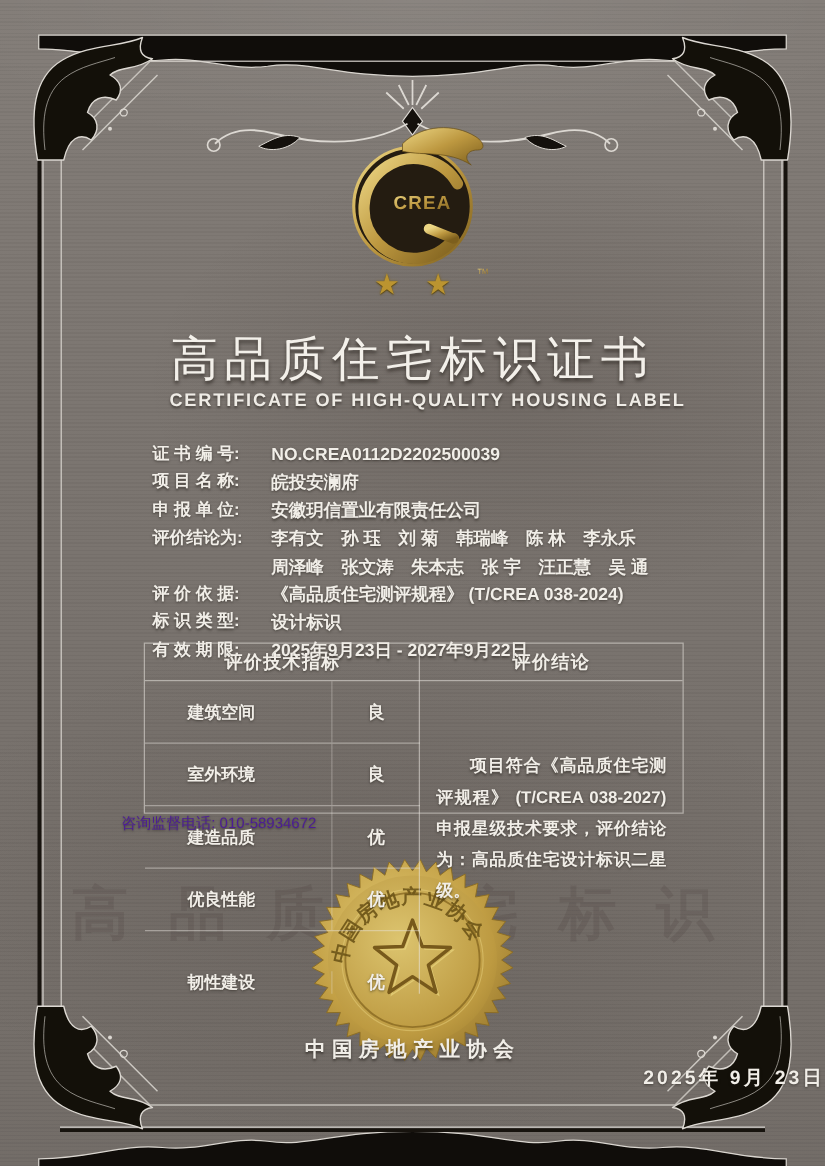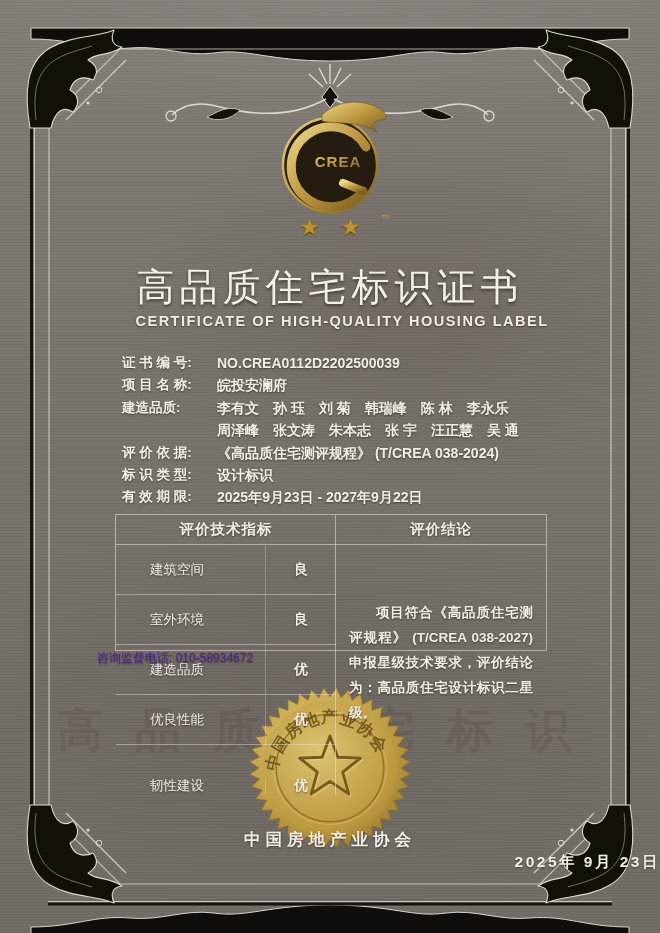--- a/index.html
+++ b/index.html
@@ -34,21 +34,21 @@
     border:1px solid rgba(232,228,223,.55);color:#f1eee8;}
   .t-left{border-right:1px solid rgba(232,228,223,.55);display:grid;
     grid-template-rows:30px repeat(5,1fr);}
   .t-right{display:grid;grid-template-rows:30px 1fr;gap:47px;}
   .t-head{display:flex;align-items:center;justify-content:center;
     font-size:14.5px;font-weight:bold;letter-spacing:1px;
     border-bottom:1px solid rgba(232,228,223,.55);text-shadow:0 1px 2px rgba(20,15,10,.5);}
   .t-row{display:grid;grid-template-columns:150px 70px;
     border-bottom:1px solid rgba(232,228,223,.45);}
   .t-row:last-child{border-bottom:none;margin-top:32px;}
-  .t-name{display:flex;align-items:center;padding-left:34px;font-size:13.5px;font-weight:normal;
+  .t-name{display:flex;align-items:center;padding-left:34px;font-size:13.5px;font-weight:bold;
     border-right:1px solid rgba(232,228,223,.3);text-shadow:0 1px 2px rgba(20,15,10,.5);}
   .t-grade{display:flex;align-items:center;justify-content:center;font-size:14px;font-weight:bold;
     text-shadow:0 1px 2px rgba(20,15,10,.5);}
   .t-conc{padding:8px 13px 0 13px;font-size:13.5px;font-weight:bold;line-height:25px;
     text-align:justify;text-indent:2em;text-shadow:0 1px 2px rgba(20,15,10,.5);}
   .phone{position:absolute;left:97px;top:650px;z-index:3;font-size:12px;font-weight:normal;
     color:#4c1d95;text-shadow:0 1px 2px rgba(20,15,10,.5);}
   .watermark{position:absolute;left:0;top:700px;width:100%;text-align:center;z-index:1;
     font-size:46px;font-weight:bold;letter-spacing:32px;white-space:nowrap;
     color:rgba(46,36,29,.12);}
@@ -129,21 +129,25 @@
 <div class="info">
   <div class="info-row">
     <span class="info-label">证 书 编 号:</span>
     <span class="info-value">NO.CREA0112D2202500039</span>
   </div>
   <div class="info-row">
     <span class="info-label">项 目 名 称:</span>
     <span class="info-value">皖投安澜府</span>
   </div>
   <div class="info-row">
-    <span class="info-label">建造品质:</span>
+    <span class="info-label">申 报 单 位:</span>
+    <span class="info-value">安徽玥信置业有限责任公司</span>
+  </div>
+  <div class="info-row">
+    <span class="info-label">评价结论为:</span>
     <span class="info-value">李有文　孙 珏　刘 菊　韩瑞峰　陈 林　李永乐</span>
   </div>
   <div class="info-row">
     <span class="info-label"></span>
     <span class="info-value">周泽峰　张文涛　朱本志　张 宇　汪正慧　吴 通</span>
   </div>
   <div class="info-row">
     <span class="info-label">评 价 依 据:</span>
     <span class="info-value">《高品质住宅测评规程》 (T/CREA 038-2024)</span>
   </div>

